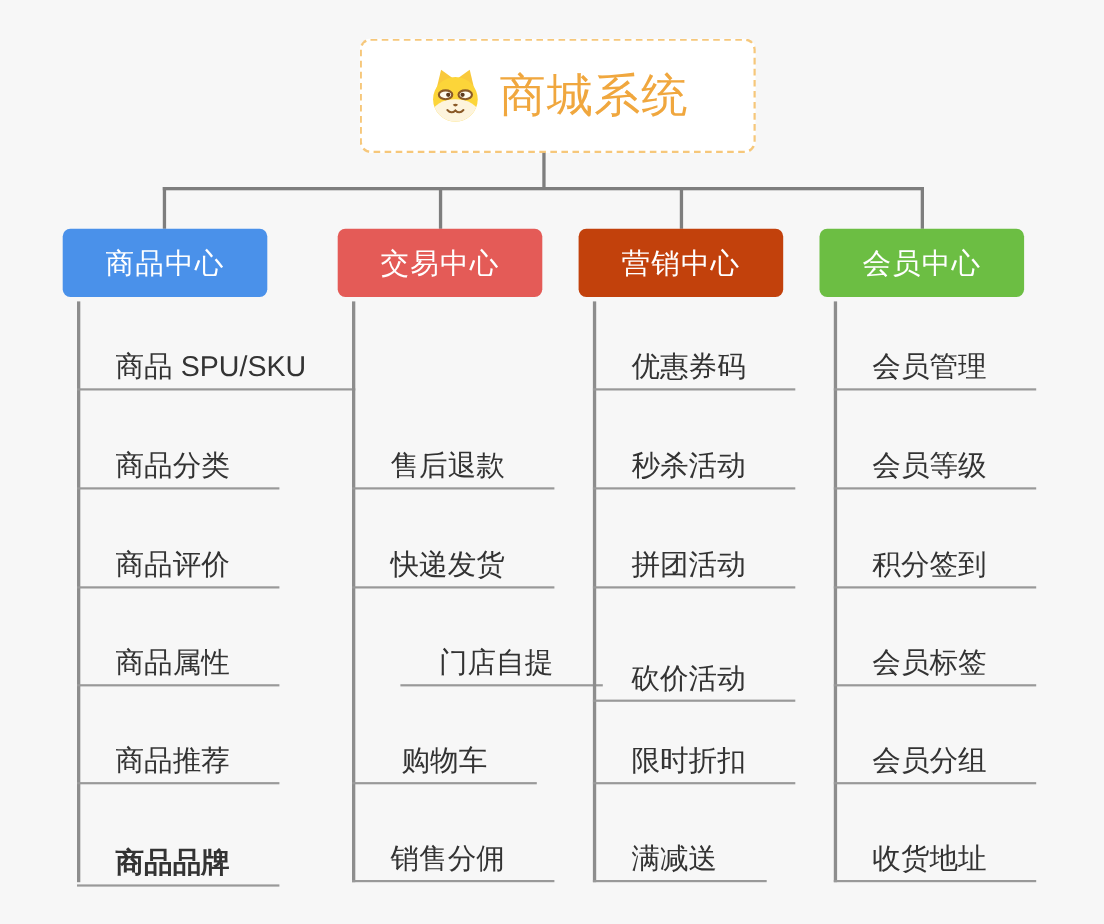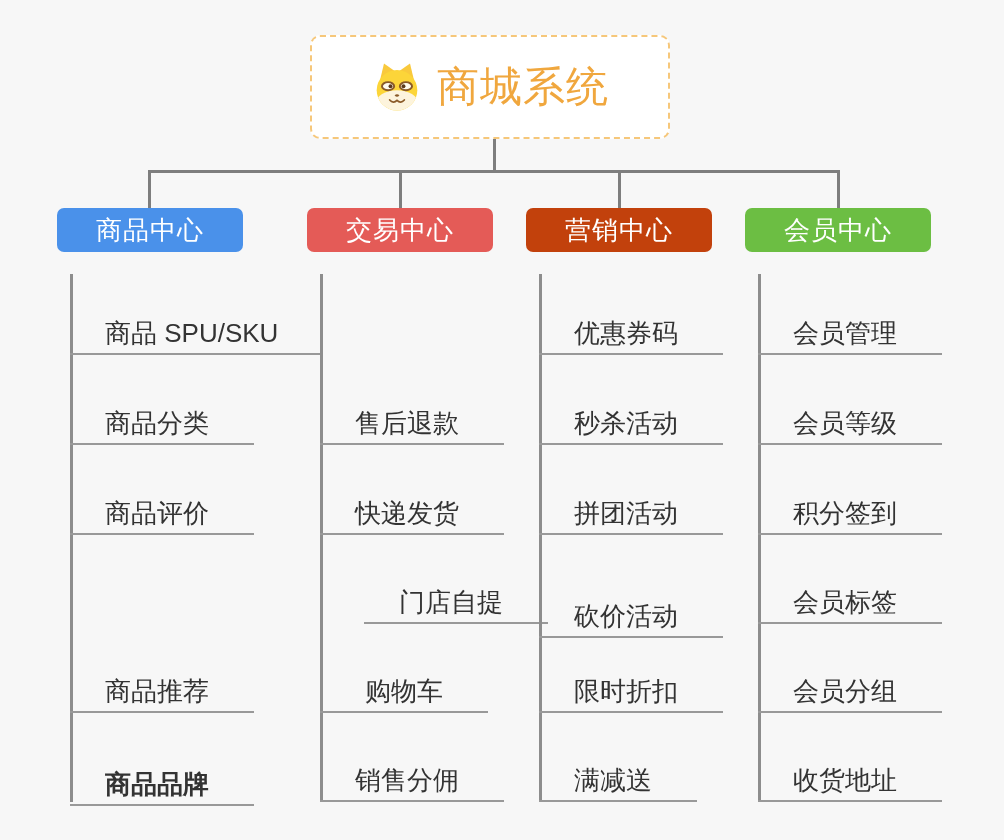--- a/index.html
+++ b/index.html
@@ -6,37 +6,37 @@
   body{
     width:1004px;height:840px;
     background:#f7f7f7;
     font-family:"Liberation Sans","DejaVu Sans",sans-serif;
     position:relative;overflow:hidden;
   }
   #canvas{position:absolute;inset:0;}
 
   
   .root-node{
-    position:absolute;left:310px;top:35px;width:360px;height:104px;
+    position:absolute;left:327px;top:35px;width:360px;height:104px;
     background:#ffffff;border:2px dashed #f6c77a;border-radius:10px;
     box-sizing:border-box;
     display:flex;align-items:center;justify-content:center;gap:14px;
   }
   .root-node .title{
     font-size:42px;letter-spacing:1px;line-height:1;
     white-space:nowrap;
   }
   .dog-icon{width:52px;height:52px;flex:0 0 auto;}
 
   
   .line{position:absolute;background:#7e7e7e;}
 
   
   .branch-box{
-    position:absolute;top:208px;height:44px;width:186px;
+    position:absolute;top:208px;height:62px;width:186px;
     border-radius:7px;box-sizing:border-box;
     display:flex;align-items:center;justify-content:center;
     color:#ffffff;font-size:26px;letter-spacing:1px;white-space:nowrap;
   }
 
   
   .leaf-column{position:absolute;top:274px;width:250px;height:530px;}
   .leaf-vline{position:absolute;left:13px;top:0;width:3px;height:528px;background:#8d8d8d;}
   .leaf-item{
     position:absolute;left:13px;
@@ -88,20 +88,21 @@
 
   <div id="branches">
       <div class="branch-box" style="left: 57px; background: rgb(74, 145, 234);">
         <span>商品中心</span>
       </div>
       <div class="leaf-column" style="left: 57px;">
         <div class="leaf-vline"></div>
         <div class="leaf-item" style="top: 45px;">商品 SPU/SKU</div>
         <div class="leaf-item" style="top: 135px;">商品分类</div>
         <div class="leaf-item" style="top: 225px;">商品评价</div>
+        <div class="leaf-item" style="top: 314px;">商品属性</div>
         <div class="leaf-item" style="top: 403px;">商品推荐</div>
         <div class="leaf-item" style="top: 496px; font-weight: bold;">商品品牌</div>
       </div>
       <div class="branch-box" style="left: 307px; background: rgb(228, 91, 87);">
         <span>交易中心</span>
       </div>
       <div class="leaf-column" style="left: 307px;">
         <div class="leaf-vline"></div>
         <div class="leaf-item" style="top: 135px;">售后退款</div>
         <div class="leaf-item" style="top: 225px;">快递发货</div>

